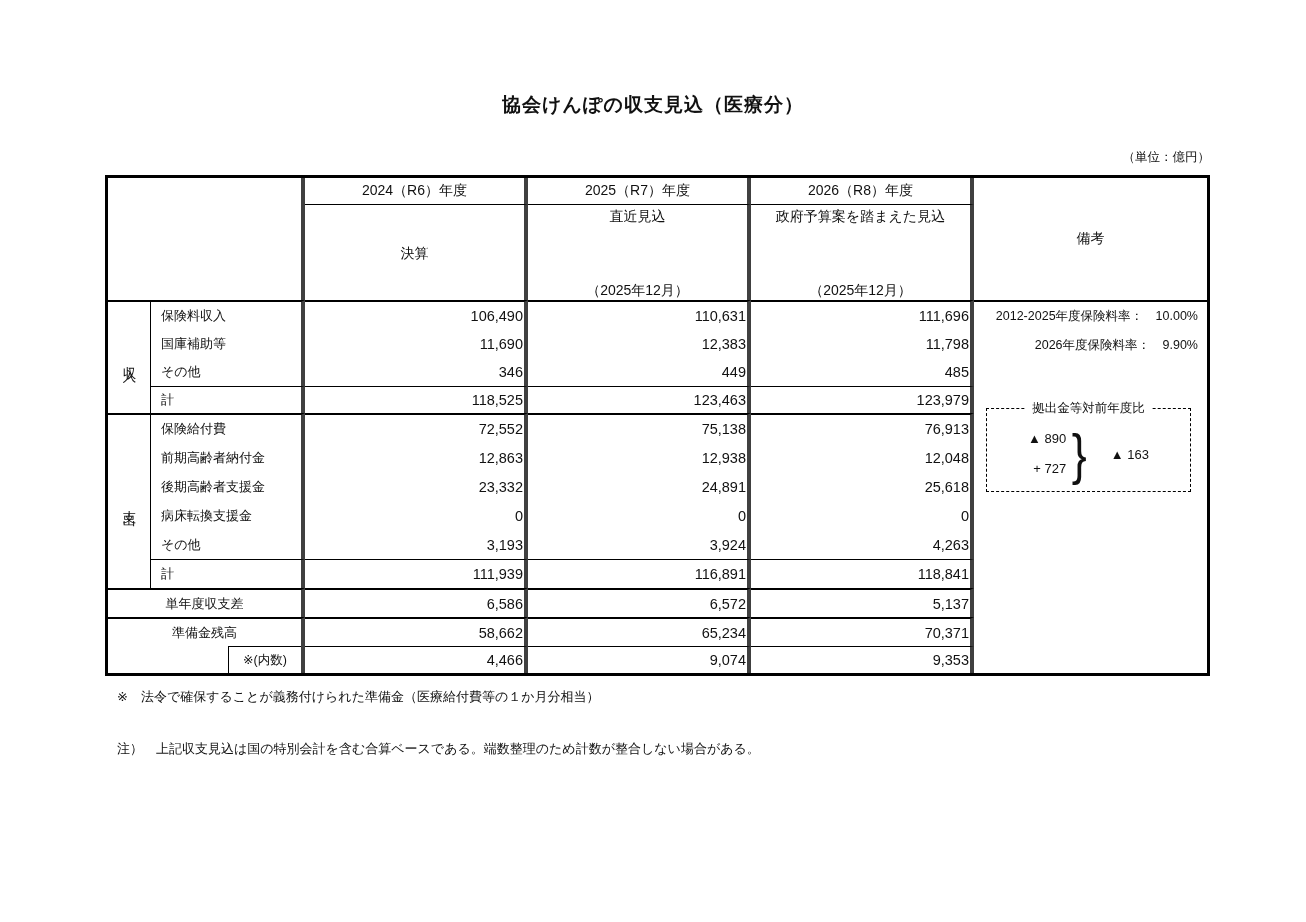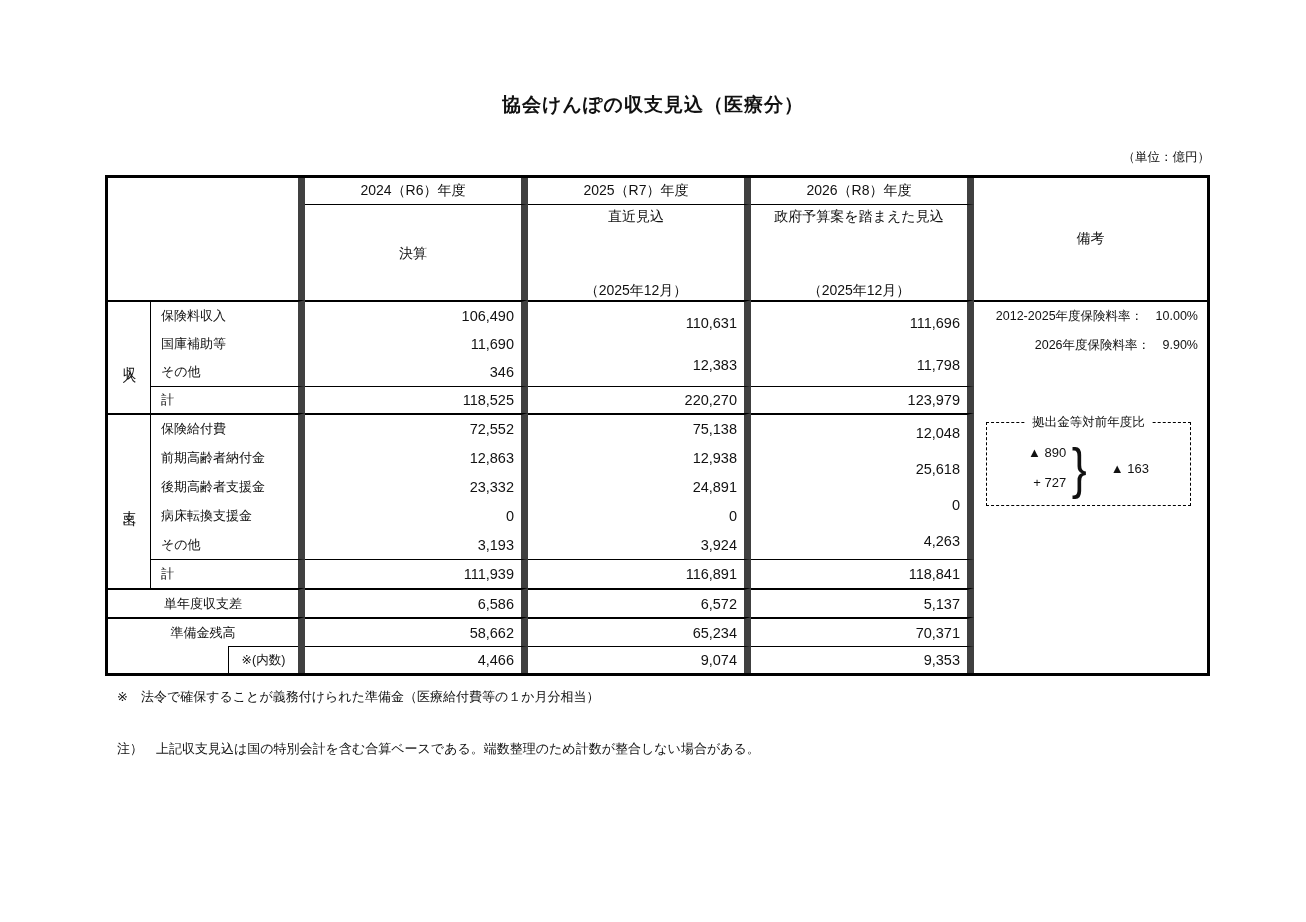--- a/index.html
+++ b/index.html
@@ -21,51 +21,51 @@
     display:grid;
     grid-template-columns:43px 154px 223px 223px 223px auto;
     grid-template-rows:26px 96px 86px 27px 146px 29px 29px 29px auto;
     border:3px solid #000; background:#fff;
   }
   .cell { position:relative; font-size:13px; }
   .bt1 { border-top:1px solid #000; }
   .bt2 { border-top:2px solid #000; }
   .bt3 { border-top:2.5px solid #000; }
   .br1 { border-right:1px solid #000; }
-  .br2 { border-right:7px solid #404040; }
+  .br2 { border-right:4px solid #404040; }
   .center { display:flex; align-items:center; justify-content:center; }
   .hdr { font-size:14px; }
   .sub2line { display:flex; flex-direction:column; align-items:center; justify-content:center; line-height:30px;gap:44px; }
   .vlabel {
     display:flex; align-items:center; justify-content:center;
     writing-mode:vertical-rl; text-orientation:upright;
     font-size:13.5px; letter-spacing:3px;
   }
   .stack { display:flex; flex-direction:column; }
   .stack > div { flex:1; display:flex; align-items:center; }
   .lab > div { padding-left:10px; }
   .num { font-size:14.5px; }
-  .num > div, .numline { justify-content:flex-end; padding-right:7px; }
+  .num > div, .numline { justify-content:flex-end; padding-right:1px; }
   .oneline { display:flex; align-items:center; }
   .oneline.labline { padding-left:10px; }
   .numline { display:flex; align-items:center; font-size:14.5px; }
   .sumlabel { display:flex; align-items:center; justify-content:center; font-size:13px; }
   .reserve-block { position:relative; }
   .reserve-title { height:27px; display:flex; align-items:center; justify-content:center; font-size:13px; }
   .uchisu-cell {
     position:absolute; left:120px; top:27px; right:0; bottom:0;
     border-top:1px solid #000; border-left:1px solid #000;
     display:flex; align-items:center; justify-content:center; font-size:12.5px;
   }
   .remarks-body { font-size:12.5px; }
   .remark-line { position:absolute; right:9px; white-space:nowrap; }
   .remark-line.l1 { top:6px; }
   .remark-line.l2 { top:35px; }
   .dash-box {
-    position:absolute; left:12px; top:120px; width:205px; height:84px;
+    position:absolute; left:12px; top:106px; width:205px; height:84px;
     border:1.5px dashed #000;
     display:flex; align-items:center; justify-content:center; padding-top:8px;
   }
   .dash-box-title {
     position:absolute; top:-9px; left:50%; transform:translateX(-50%);
     background:#fff; padding:0 7px; white-space:nowrap; font-size:12.5px;
   }
   .delta-col { text-align:right; line-height:30px; font-size:13px; }
   .brace { font-size:56px; font-weight:400; transform:scaleX(0.8); margin:0 2px 0 4px; line-height:1; }
   .delta-total { font-size:13px; margin-left:20px; }
@@ -108,29 +108,31 @@
       <div>その他</div>
     </div>
     <div class="cell bt3 br2 stack num" style="grid-area:3/3/4/4;">
       <div>106,490</div>
       <div>11,690</div>
       <div>346</div>
     </div>
     <div class="cell bt3 br2 stack num" style="grid-area:3/4/4/5;">
       <div>110,631</div>
       <div>12,383</div>
+      <div>449</div>
     </div>
     <div class="cell bt3 br2 stack num" style="grid-area:3/5/4/6;">
       <div>111,696</div>
       <div>11,798</div>
+      <div>485</div>
     </div>
 
     <div class="cell bt1 br2 oneline labline" style="grid-area:4/2/5/3;">計</div>
     <div class="cell bt1 br2 numline" style="grid-area:4/3/5/4;">118,525</div>
-    <div class="cell bt1 br2 numline" style="grid-area:4/4/5/5;">220,270</div>
+    <div class="cell bt1 br2 numline" style="grid-area:4/4/5/5;">123,463</div>
     <div class="cell bt1 br2 numline" style="grid-area:4/5/5/6;">123,979</div>
 
     <div class="cell bt3 br1 vlabel" style="grid-area:5/1/7/2;">支出</div>
     <div class="cell bt3 br2 stack lab" style="grid-area:5/2/6/3;">
       <div>保険給付費</div>
       <div>前期高齢者納付金</div>
       <div>後期高齢者支援金</div>
       <div>病床転換支援金</div>
       <div>その他</div>
     </div>
@@ -142,20 +144,21 @@
       <div>3,193</div>
     </div>
     <div class="cell bt3 br2 stack num" style="grid-area:5/4/6/5;">
       <div>75,138</div>
       <div>12,938</div>
       <div>24,891</div>
       <div>0</div>
       <div>3,924</div>
     </div>
     <div class="cell bt3 br2 stack num" style="grid-area:5/5/6/6;">
+      <div>76,913</div>
       <div>12,048</div>
       <div>25,618</div>
       <div>0</div>
       <div>4,263</div>
     </div>
 
     <div class="cell bt1 br2 oneline labline" style="grid-area:6/2/7/3;">計</div>
     <div class="cell bt1 br2 numline" style="grid-area:6/3/7/4;">111,939</div>
     <div class="cell bt1 br2 numline" style="grid-area:6/4/7/5;">116,891</div>
     <div class="cell bt1 br2 numline" style="grid-area:6/5/7/6;">118,841</div>

